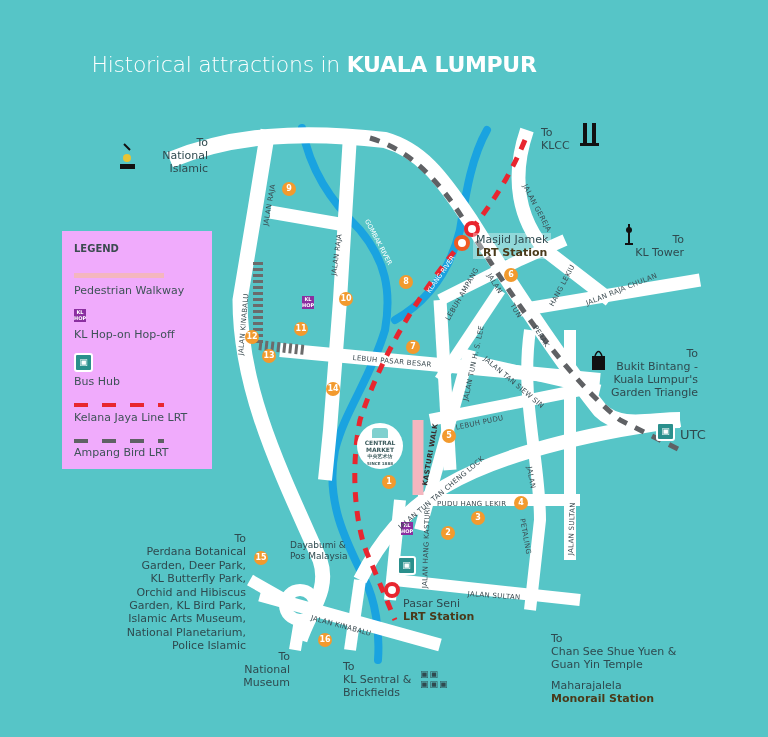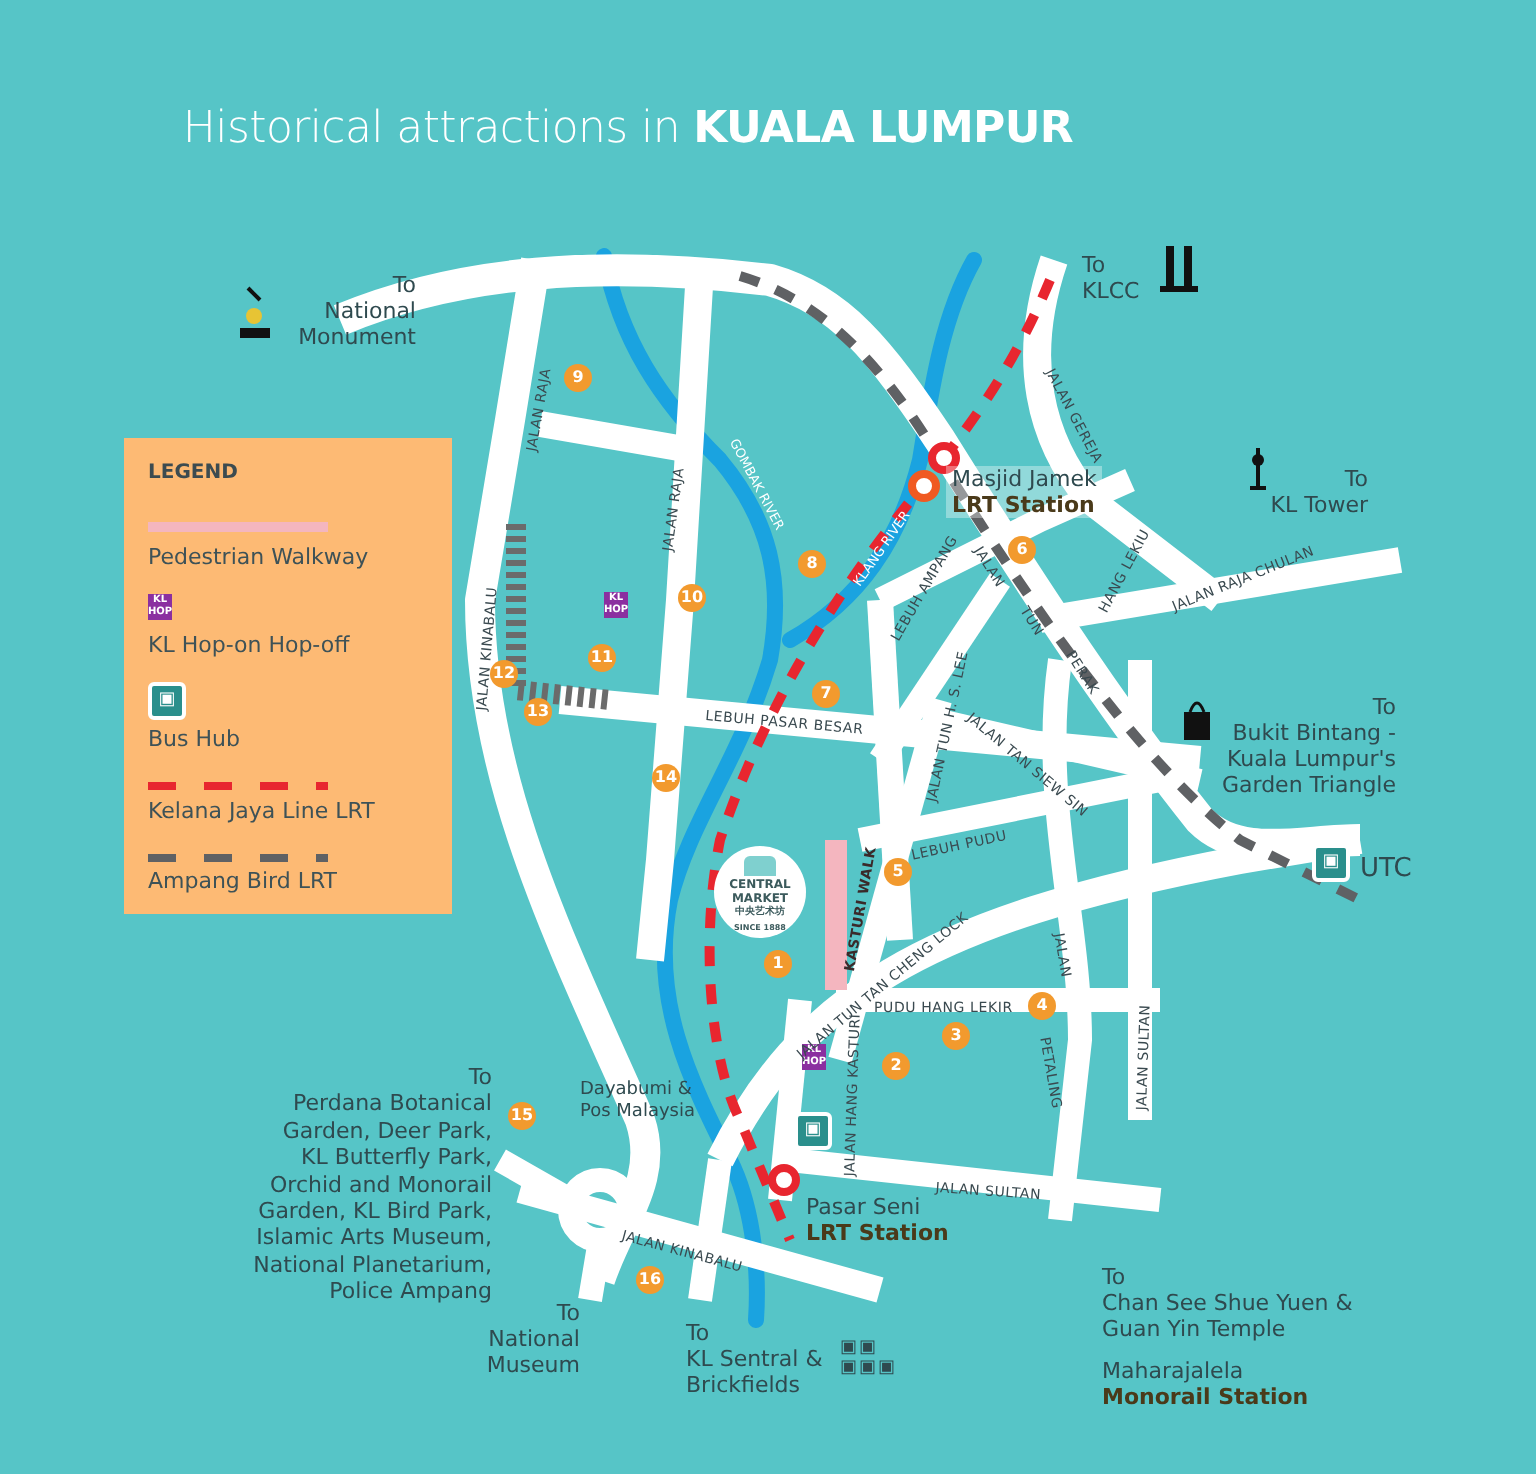--- a/index.html
+++ b/index.html
@@ -3,21 +3,21 @@
 <meta charset="utf-8">
 <style>
   html,body{margin:0;padding:0;}
   body{width:768px;height:737px;background:#56c5c7;position:relative;overflow:hidden;font-family:"DejaVu Sans","Liberation Sans",sans-serif;}
   .title{position:absolute;left:0;top:52px;width:628px;text-align:center;color:#fff;font-size:22px;letter-spacing:-0.3px;font-family:"DejaVu Sans",sans-serif;font-weight:300;}
   .title b{font-weight:bold;}
   svg.map{position:absolute;left:0;top:0;}
   .lbl{position:absolute;color:#2f4a4f;font-size:11px;line-height:13px;font-family:"DejaVu Sans",sans-serif;}
   .lbl.r{text-align:right;}
   .lbl b{font-weight:bold;color:#4a3a1a;}
-  .legend{position:absolute;left:62px;top:219px;width:164px;height:238px;background:#fdba74;}
+  .legend{position:absolute;left:62px;top:231px;width:150px;height:238px;background:#f0abfc;}
   .legend .lt{position:absolute;left:12px;top:12px;font-size:10px;font-weight:bold;color:#3c4b50;}
   .legend .li{position:absolute;left:12px;font-size:11px;color:#3e5257;}
   .badge{position:absolute;width:14px;height:14px;border-radius:50%;background:#f29a2e;color:#fff;font-size:8px;font-weight:bold;text-align:center;line-height:14px;font-family:"DejaVu Sans",sans-serif;}
   .bus{position:absolute;width:15px;height:15px;background:#2a8f8c;border:2px solid #fff;border-radius:3px;color:#fff;font-size:9px;text-align:center;line-height:15px;}
   .hop{position:absolute;width:12px;height:13px;background:#8b2fa0;color:#fff;font-size:5px;text-align:center;line-height:6px;font-weight:bold;}
   .cm{position:absolute;left:357px;top:423px;width:46px;height:46px;border-radius:50%;background:#fff;text-align:center;font-size:6px;line-height:7px;color:#3b5a5c;font-weight:bold;}
   .cm .roof{width:16px;height:10px;margin:5px auto 1px;background:#7fd0cf;border-radius:3px 3px 0 0;}
   .rot{position:absolute;font-size:7px;color:#3a4a50;white-space:nowrap;transform-origin:left top;letter-spacing:0.3px;}
   .river{position:absolute;font-size:6.5px;color:#fff;white-space:nowrap;transform-origin:left top;}
 </style>
@@ -102,21 +102,21 @@
   <div class="li" style="top:144px">Bus Hub</div>
   <div style="position:absolute;left:12px;top:172px;width:90px;height:4px;background:repeating-linear-gradient(90deg,#e8262f 0 14px,transparent 14px 28px);"></div>
   <div class="li" style="top:180px">Kelana Jaya Line LRT</div>
   <div style="position:absolute;left:12px;top:208px;width:90px;height:4px;background:repeating-linear-gradient(90deg,#5f6164 0 14px,transparent 14px 28px);"></div>
   <div class="li" style="top:215px">Ampang Bird LRT</div>
 </div>
 
 <div class="lbl r" style="left:140px;top:136px;width:68px">
     <div>To</div>
     <div>National</div>
-    <div>Monument</div>
+    <div>Islamic</div>
   </div>
 <div class="lbl" style="left:541px;top:126px">
     <div>To</div>
     <div>KLCC</div>
   </div>
 <div class="lbl r" style="left:620px;top:233px;width:64px">
     <div>To</div>
     <div>KL Tower</div>
   </div>
 <div class="lbl r" style="left:600px;top:347px;width:98px">
@@ -125,25 +125,25 @@
     <div>Kuala Lumpur's</div>
     <div>Garden Triangle</div>
   </div>
 <div class="bus" style="left:656px;top:422px">▣</div>
 <div class="lbl" style="left:680px;top:428px;font-size:13px">UTC</div>
 <div class="lbl r" style="left:120px;top:532px;width:126px;line-height:13.4px">
   <div>To</div>
   <div>Perdana Botanical</div>
     <div>Garden, Deer Park,</div>
     <div>KL Butterfly Park,</div>
-    <div>Orchid and Monorail</div>
+    <div>Orchid and Hibiscus</div>
     <div>Garden, KL Bird Park,</div>
     <div>Islamic Arts Museum,</div>
     <div>National Planetarium,</div>
-    <div>Police Ampang</div>
+    <div>Police Islamic</div>
 </div>
 <div class="lbl r" style="left:230px;top:650px;width:60px">
     <div>To</div>
     <div>National</div>
     <div>Museum</div>
   </div>
 <div class="lbl" style="left:343px;top:660px">
     <div>To</div>
     <div>KL Sentral &amp;</div>
     <div>Brickfields</div>

